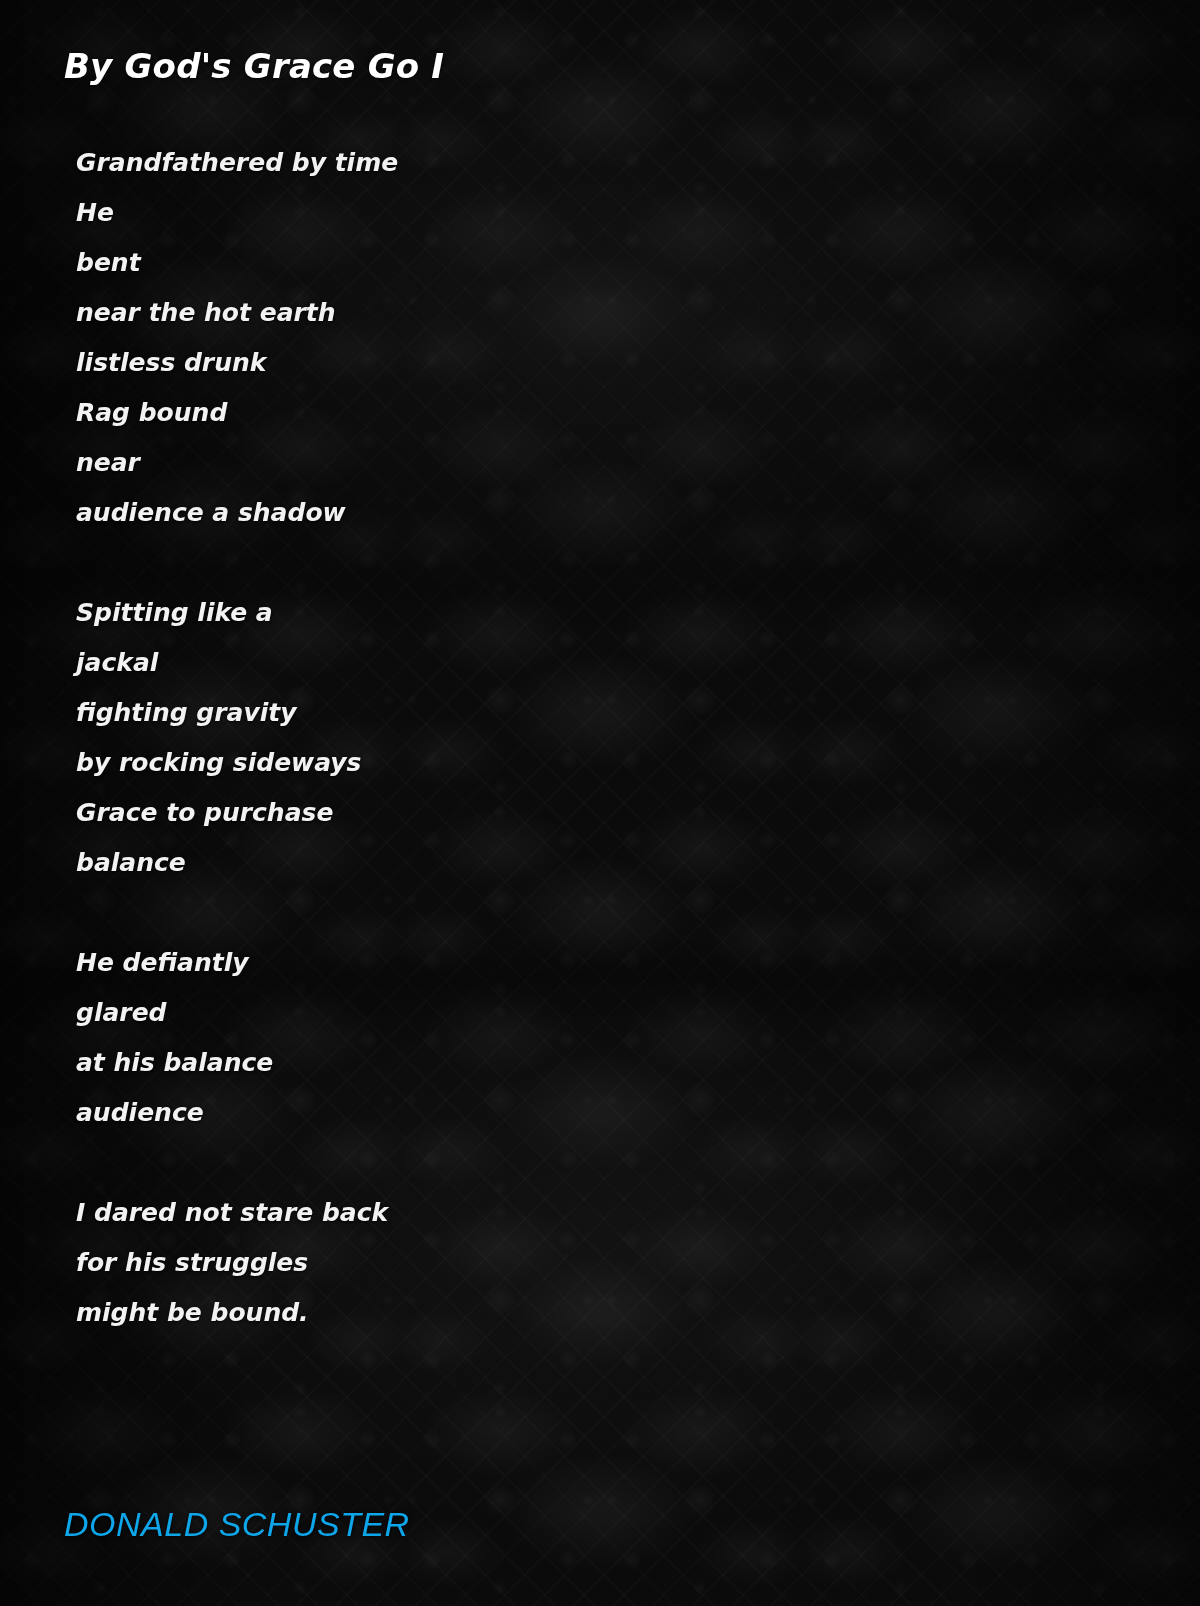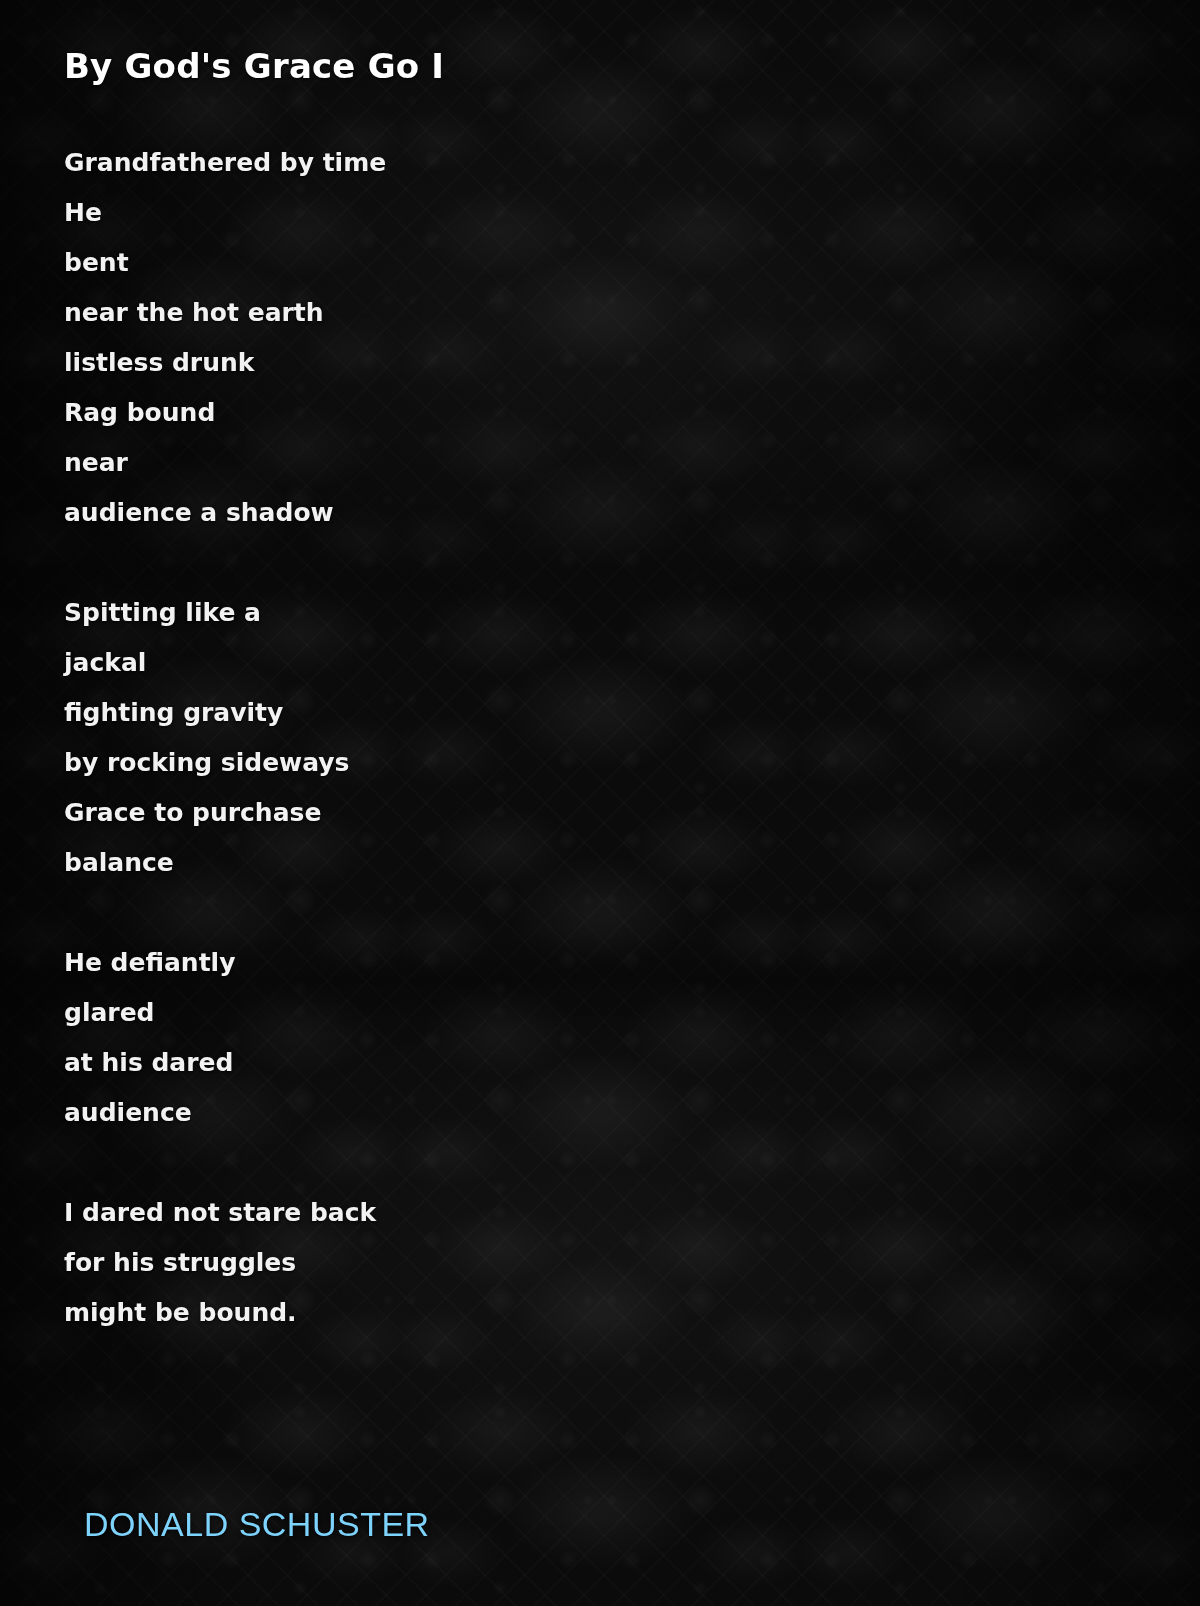--- a/index.html
+++ b/index.html
@@ -74,49 +74,52 @@
       radial-gradient(ellipse 700px 420px at 50% 78%, rgba(255,255,255,0.03), rgba(0,0,0,0) 70%),
       linear-gradient(to bottom, rgba(0,0,0,0.0) 0%, rgba(0,0,0,0.22) 36%, rgba(0,0,0,0.0) 40%, rgba(0,0,0,0.0) 58%, rgba(0,0,0,0.25) 61%, rgba(0,0,0,0.0) 66%),
       linear-gradient(to right, rgba(0,0,0,0.55) 0%, rgba(0,0,0,0.0) 22%, rgba(0,0,0,0.0) 78%, rgba(0,0,0,0.45) 100%);
   }
 
   .content {
     position: absolute;
     inset: 0;
     padding: 46px 60px 64px 64px;
     box-sizing: border-box;
+    font-style: italic;
   }
 
   .poem-title {
     color: #ffffff;
     font-size: 34px;
     font-weight: bold;
     letter-spacing: 0.2px;
     margin: 0 0 52px 0;
     text-shadow: 0 1px 3px rgba(0,0,0,0.8);
   }
 
   .stanza {
     margin-bottom: 50px;
+    margin-left: 12px;
   }
   .poem-line {
     color: #f2f2f2;
     font-size: 25px;
     font-weight: bold;
     line-height: 50px;
     white-space: pre;
     text-shadow: 0 1px 3px rgba(0,0,0,0.85);
   }
 
   .author {
     position: absolute;
-    left: 84px;
+    left: 64px;
     bottom: 62px;
-    color: #7dd3fc;
+    color: #0ea5e9;
     font-size: 34px;
+    font-style: italic;
     font-family: "Liberation Sans", sans-serif;
     letter-spacing: 0.5px;
     text-shadow: 0 1px 4px rgba(0,0,0,0.85);
   }
 </style>
 </head>
 <body>
 
 <div class="poem-page">
   <div class="bg-damask"></div>
@@ -143,21 +146,21 @@
       <div class="poem-line">jackal</div>
       <div class="poem-line">fighting gravity</div>
       <div class="poem-line">by rocking sideways</div>
       <div class="poem-line">Grace to purchase</div>
       <div class="poem-line">balance</div>
     </div>
 
     <div class="stanza">
       <div class="poem-line">He defiantly</div>
       <div class="poem-line">glared</div>
-      <div class="poem-line">at his dared</div>
+      <div class="poem-line">at his balance</div>
       <div class="poem-line">audience</div>
     </div>
 
     <div class="stanza">
       <div class="poem-line">I dared not stare back</div>
       <div class="poem-line">for his struggles</div>
       <div class="poem-line">might be bound.</div>
     </div>
   </div>
 

